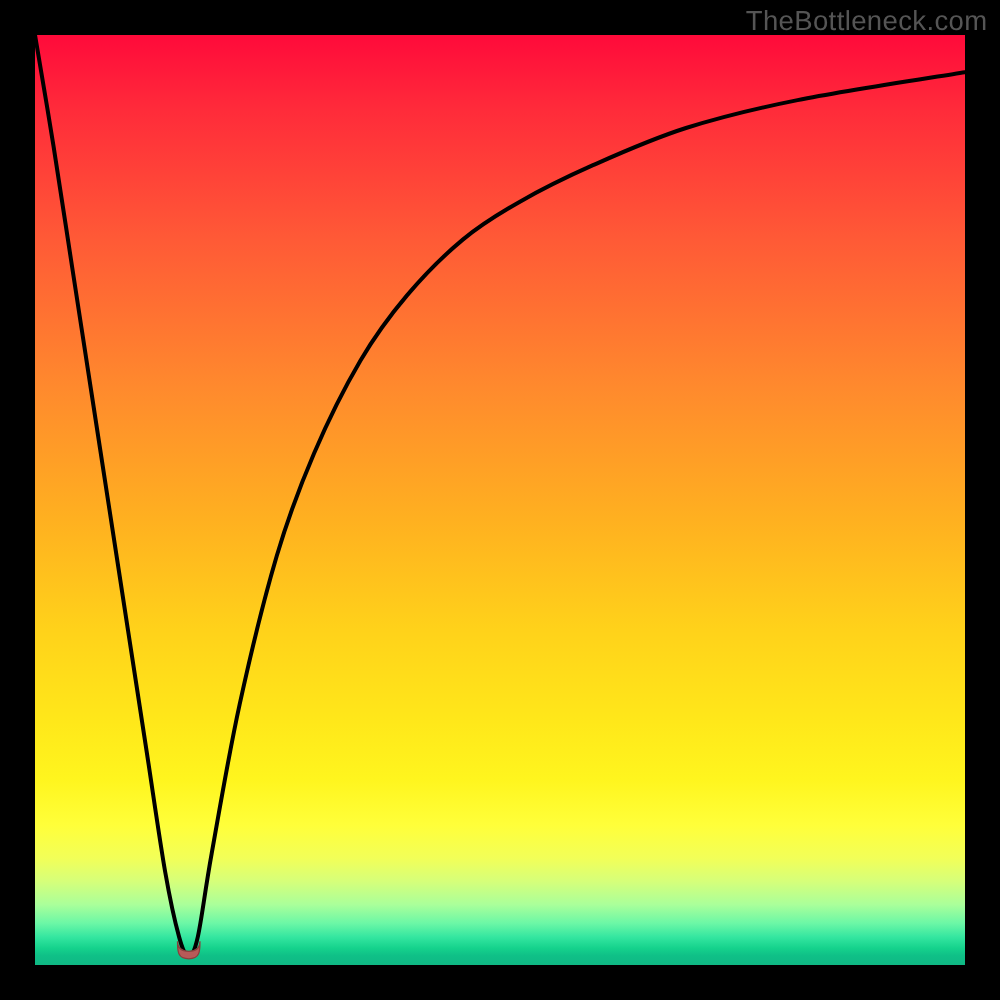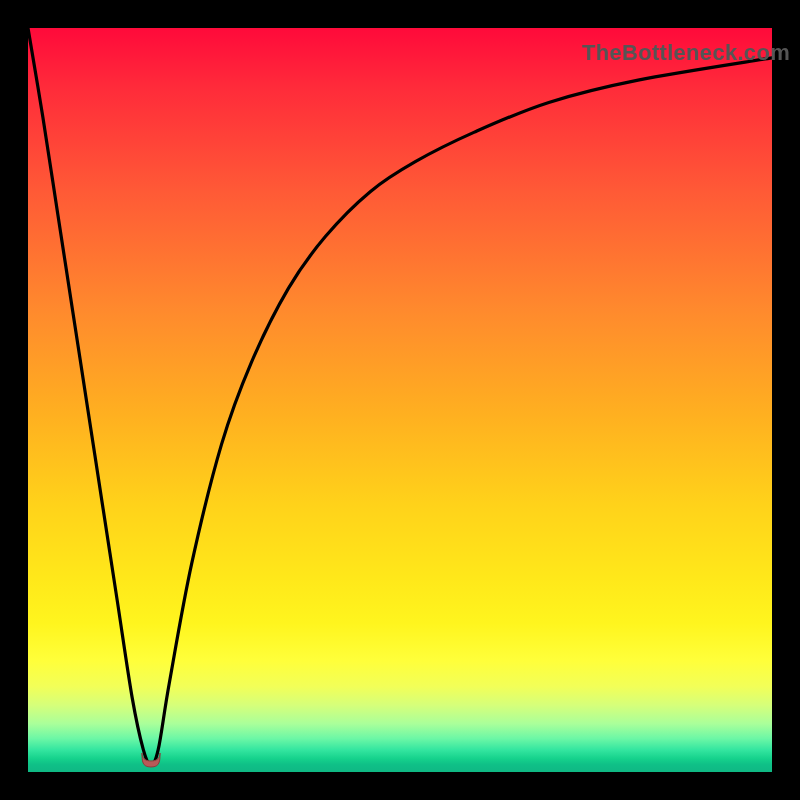--- a/index.html
+++ b/index.html
@@ -16,24 +16,23 @@
     height: 800px;
     background: #000;
     position: relative;
   }
   .watermark {
     position: absolute;
     top: 4px;
     right: 10px;
     color: #555;
     font-size: 22px;
-    font-weight: 700;
+    font-weight: 400;
     letter-spacing: 0.3px;
     z-index: 10;
-    margin-top: 36px;
   }
   .plot {
     position: absolute;
     left: 28px;
     top: 28px;
     width: 744px;
     height: 744px;
     overflow: hidden;
   }
   .gradient {

